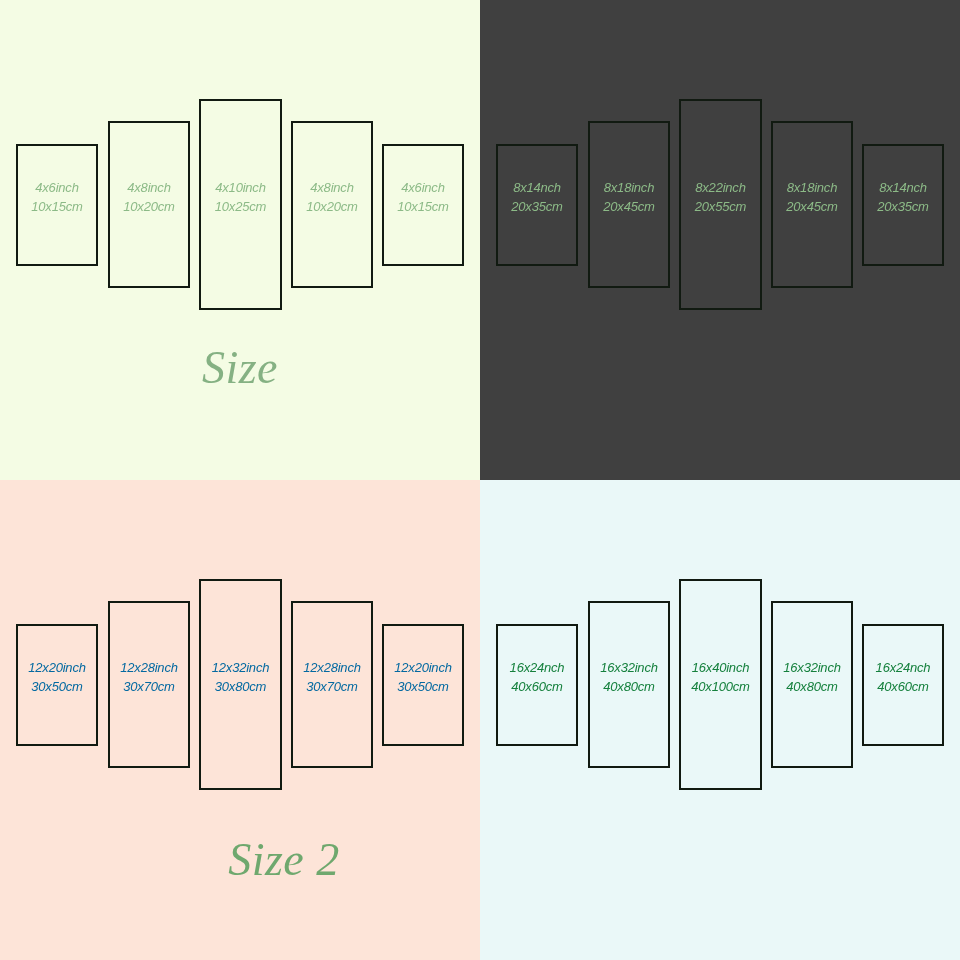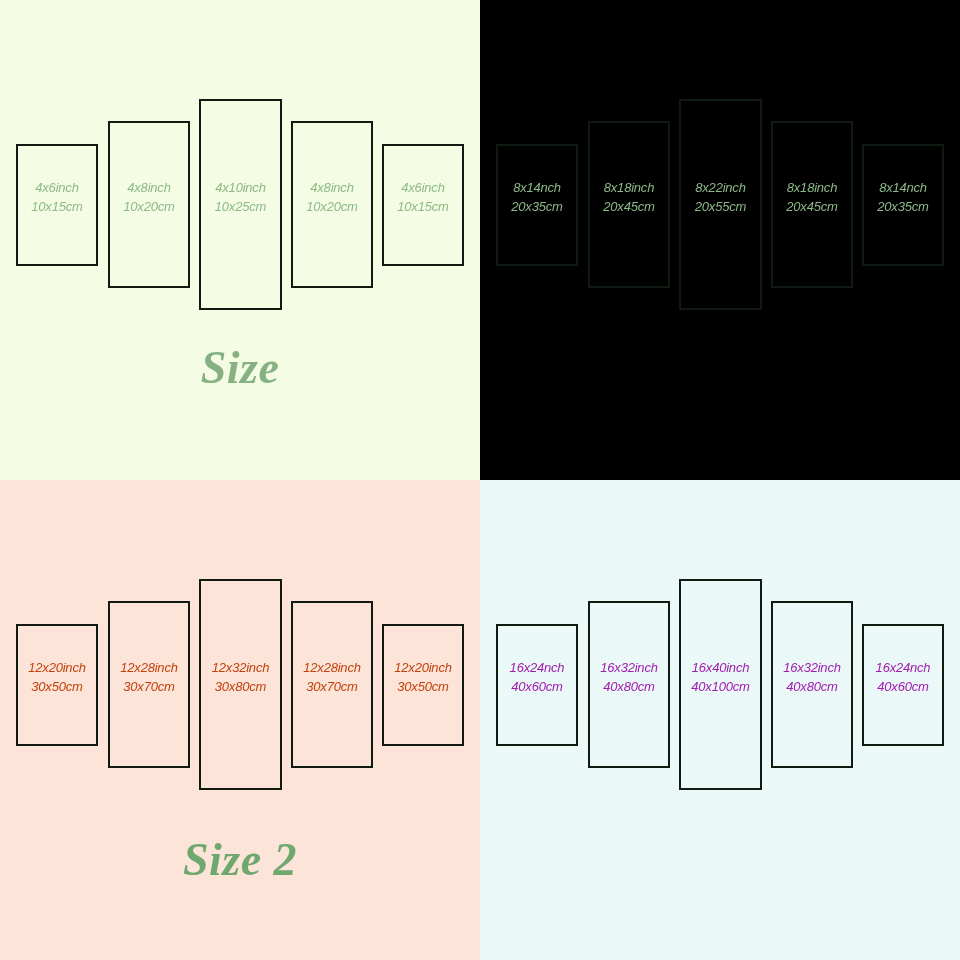--- a/index.html
+++ b/index.html
@@ -84,46 +84,46 @@
   .panel-label.l5 { left: 382px; width: 82px; }
 
   
   .quad-heading {
     position: absolute;
     left: 0;
     width: 480px;
     top: 340px;
     text-align: center;
     font-family: "Liberation Serif", "DejaVu Serif", serif;
-    font-weight: bold;
+    font-weight: normal;
     font-style: italic;
     font-size: 46px;
     line-height: 56px;
     letter-spacing: 0.5px;
     color: #7fab7c;
   }
 
   
   .q-tl { background: #f4fce4; }
   .q-tr { background: #fde8f4; }
   .q-bl { background: #fde4d8; }
   .q-br { background: #eaf8f8; }
 
   .q-tl .quad-heading { color: #85b183; }
   .q-tr .quad-heading { color: #83b07f; }
   .q-bl .quad-heading { color: #6fa86e; }
   .q-br .quad-heading { color: #6fa86e; }
 
   .q-bl .quad-heading,
-  .q-br .quad-heading { top: 352px; }
+  .q-br .quad-heading { top: 352px; padding-left: 44px; }
 
   .q-tl .panel-label { color: #8cba87; }
   .q-tr .panel-label { color: #8cba87; }
-  .q-bl .panel-label { color: #c2410c; }
-  .q-br .panel-label { color: #a21caf; }
+  .q-bl .panel-label { color: #0369a1; }
+  .q-br .panel-label { color: #15803d; }
 </style>
 </head>
 <body>
 
 <div id="size-chart">
 
   <div class="quadrant q-tl" style="background: rgb(244, 252, 228);">
     <div class="panel-set">
       <div class="panel p1" style="border-color: rgb(17, 26, 17);"></div>
       <div class="panel p2" style="border-color: rgb(17, 26, 17);"></div>
@@ -148,21 +148,21 @@
         <span class="lbl-cm">10x20cm</span>
       </div>
       <div class="panel-label l5">
         <span class="lbl-in">4x6inch</span>
         <span class="lbl-cm">10x15cm</span>
       </div>
     </div>
     <div class="quad-heading">Size</div>
   </div>
 
-  <div class="quadrant q-tr" style="background: #000000;">
+  <div class="quadrant q-tr" style="background: #404040;">
     <div class="panel-set">
       <div class="panel p1" style="border-color: rgb(17, 26, 17);"></div>
       <div class="panel p2" style="border-color: rgb(17, 26, 17);"></div>
       <div class="panel p3" style="border-color: rgb(17, 26, 17);"></div>
       <div class="panel p4" style="border-color: rgb(17, 26, 17);"></div>
       <div class="panel p5" style="border-color: rgb(17, 26, 17);"></div>
 
       <div class="panel-label l1">
         <span class="lbl-in">8x14nch</span>
         <span class="lbl-cm">20x35cm</span>

